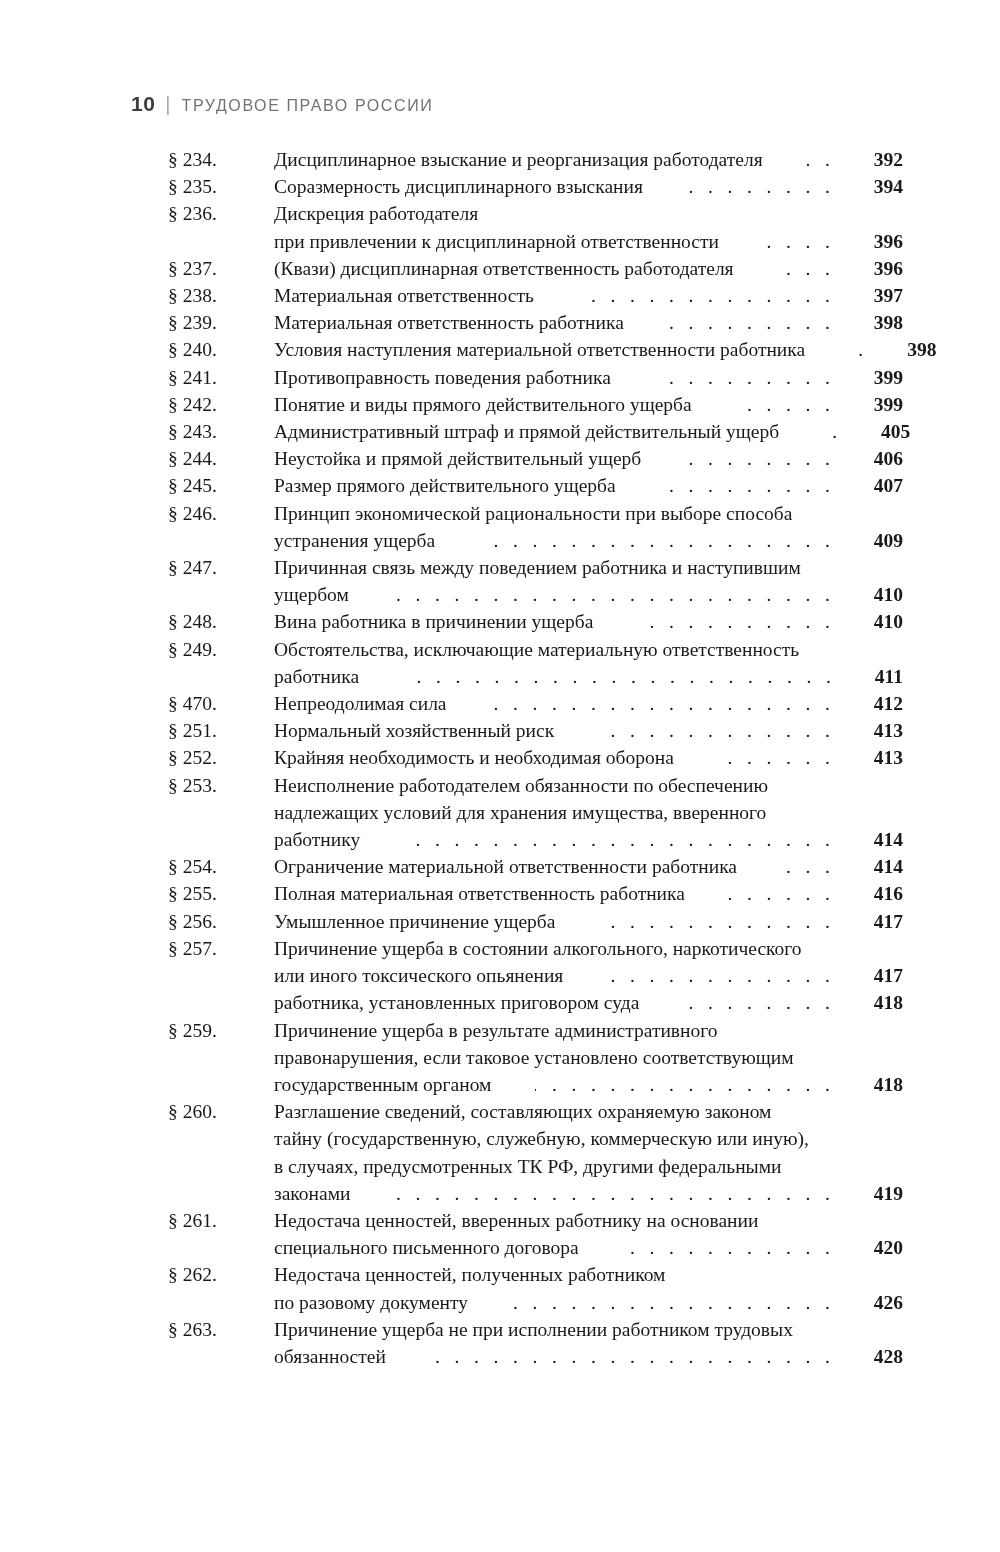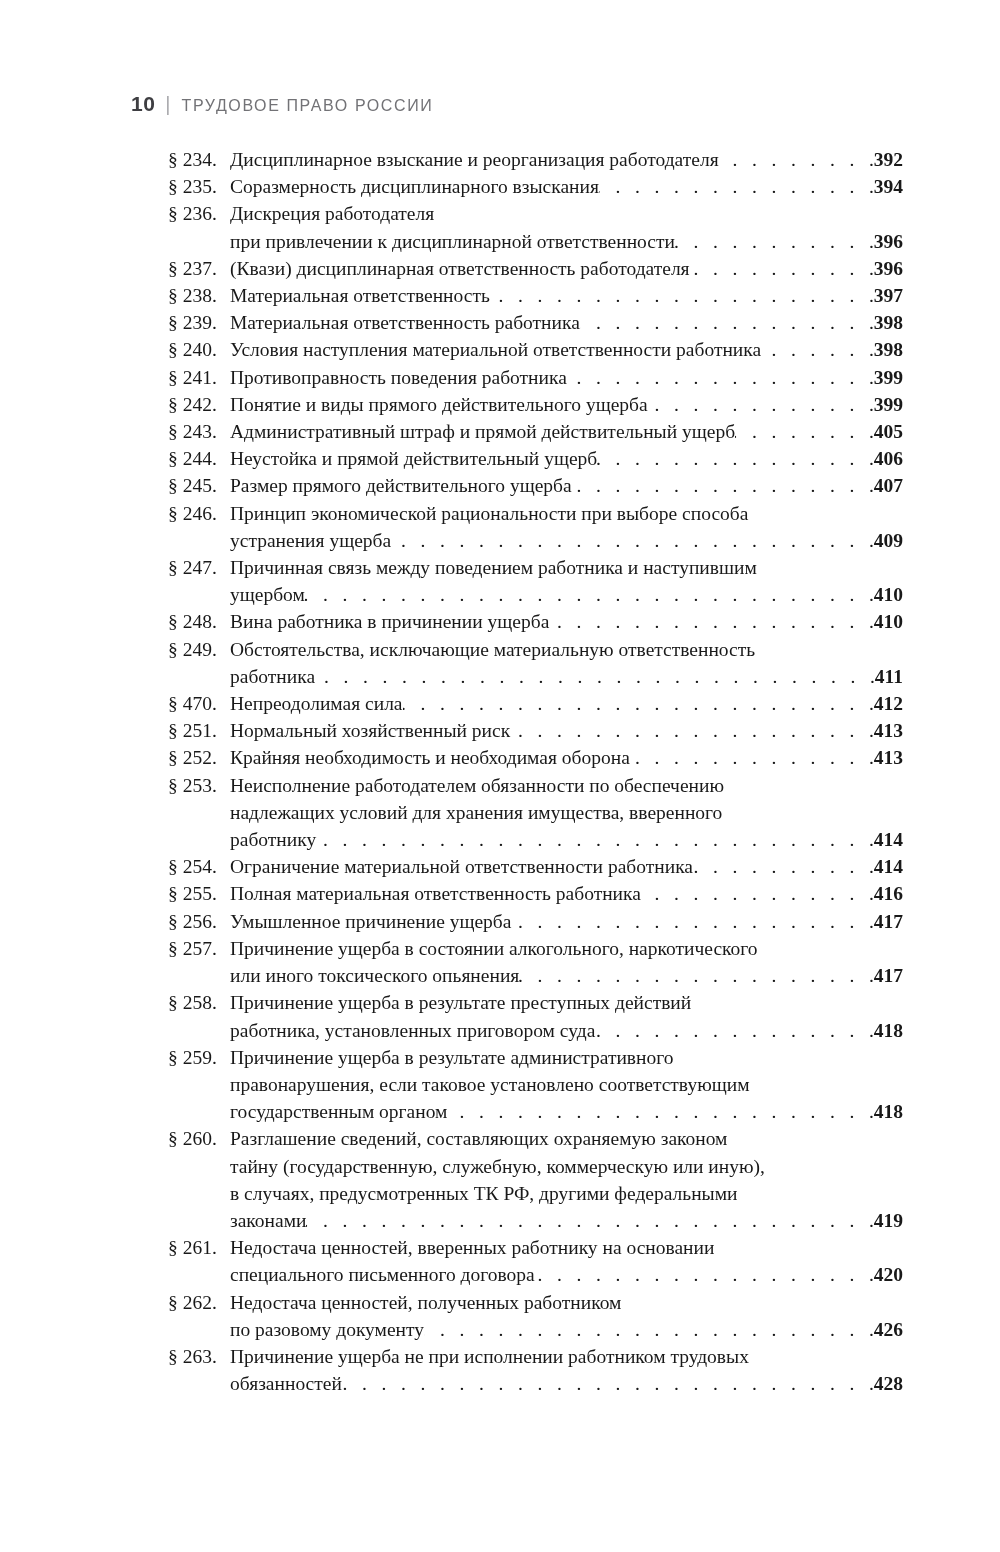--- a/index.html
+++ b/index.html
@@ -51,20 +51,21 @@
     left: 168px;
     top: 146px;
     width: 735px;
     font-size: 19.5px;
     line-height: 27.2px;
     color: #191919;
   }
   .toc-line {
     display: flex;
     white-space: nowrap;
+    gap: 44px;
   }
   .toc-num {
     flex: 0 0 62px;
   }
   .toc-text {
     flex: 0 1 auto;
   }
   .dot-leader {
     flex: 1 1 0;
     min-width: 10px;
@@ -261,25 +262,20 @@
     <span class="toc-text">Причинение ущерба в состоянии алкогольного, наркотического</span>
 
   </div>
     <div class="toc-line">
     <span class="toc-num"></span>
     <span class="toc-text">или иного токсического опьянения</span>
     <span class="dot-leader">.   .   .   .   .   .   .   .   .   .   .   .   .   .   .   .   .   .   .   .   .   .   .   .   .   .   .   .   .   .   .   .   .   .   .   .   .   .   .   .   .   .   .   .   .   .   .   .   .   .   .   .   .   .   .   .   .   .   .   .   .   .   .   .   .   .   .   .   .   .   .   .   .   .   .   .   .   .   .   .   </span>
     <span class="toc-page">417</span>
   </div>
     <div class="toc-line">
-    <span class="toc-num">§ 258.</span>
-    <span class="toc-text">Причинение ущерба в результате преступных действий</span>
-
-  </div>
-    <div class="toc-line">
     <span class="toc-num"></span>
     <span class="toc-text">работника, установленных приговором суда</span>
     <span class="dot-leader">.   .   .   .   .   .   .   .   .   .   .   .   .   .   .   .   .   .   .   .   .   .   .   .   .   .   .   .   .   .   .   .   .   .   .   .   .   .   .   .   .   .   .   .   .   .   .   .   .   .   .   .   .   .   .   .   .   .   .   .   .   .   .   .   .   .   .   .   .   .   .   .   .   .   .   .   .   .   .   .   </span>
     <span class="toc-page">418</span>
   </div>
     <div class="toc-line">
     <span class="toc-num">§ 259.</span>
     <span class="toc-text">Причинение ущерба в результате административного</span>
 
   </div>

